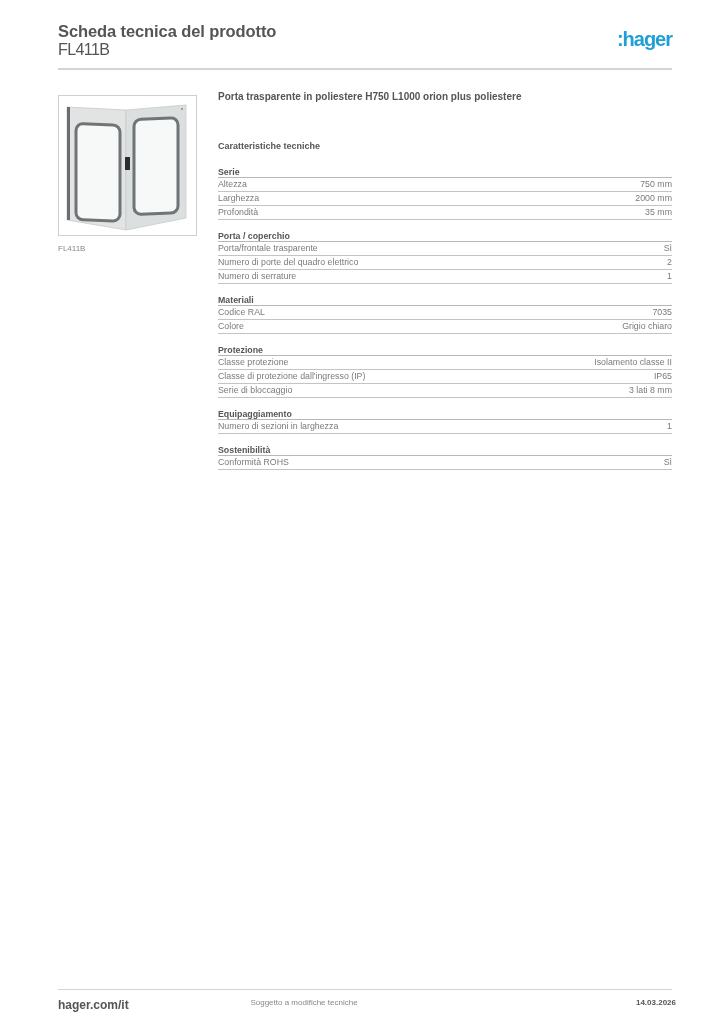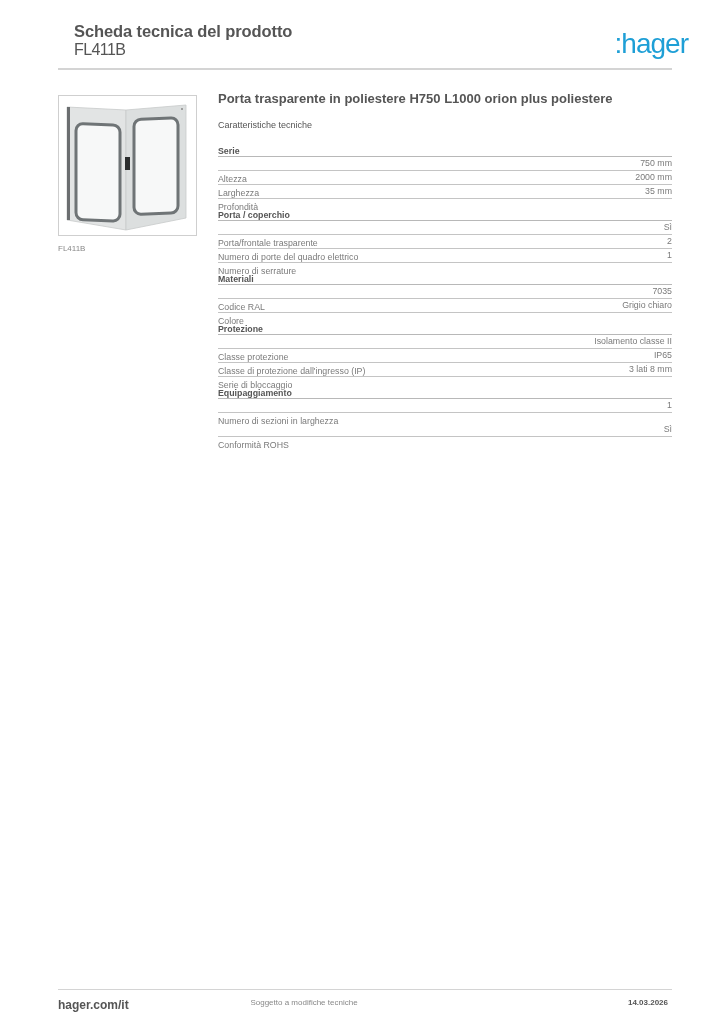--- a/index.html
+++ b/index.html
@@ -1,42 +1,42 @@
 <!DOCTYPE html>
 <html><head>
   <meta charset="utf-8">
   <style>
     * { margin: 0; padding: 0; box-sizing: border-box; }
     html, body { width: 724px; height: 1024px; background: #ffffff; }
     body { position: relative; font-family: "Liberation Sans", sans-serif; color: #555; overflow: hidden; }
 
-    .header { position: absolute; left: 58px; top: 20px; width: 614px; height: 50px; margin-left: 16px; }
+    .header { position: absolute; left: 58px; top: 20px; width: 614px; height: 50px; }
     .doc-title { position: absolute; left: 0; top: 2px; font-size: 16.5px; font-weight: bold; color: #555; letter-spacing: -0.1px; }
     .doc-code { position: absolute; left: 0; top: 21px; font-size: 16px; color: #555; letter-spacing: -0.6px; }
-    .logo { position: absolute; right: 0; top: 8px; font-size: 28px; font-weight: normal; color: #1e9fd6; letter-spacing: -1px; }
+    .logo { position: absolute; right: 0; top: 8px; font-size: 20px; font-weight: bold; color: #1e9fd6; letter-spacing: -1px; }
     .header-rule { position: absolute; left: 58px; top: 68px; width: 614px; height: 2px; background: #d4d4d4; }
 
     .product-image { position: absolute; left: 58px; top: 95px; width: 139px; height: 141px; border: 1px solid #cfcfcf; background: #fff; }
     .image-caption { position: absolute; left: 58px; top: 244px; font-size: 8px; color: #888; }
 
     .content { position: absolute; left: 218px; top: 91px; width: 454px; }
-    .product-desc { font-size: 13px; font-weight: bold; color: #555; height: 13px; }
-    .section-title { font-size: 9px; font-weight: normal; color: #555; margin-top: 16px; height: 13px; }
+    .product-desc { font-size: 10px; font-weight: bold; color: #555; height: 13px; }
+    .section-title { font-size: 9px; font-weight: bold; color: #555; margin-top: 37px; height: 13px; }
 
     .group { margin-top: 10px; }
     .group.first { margin-top: 12px; }
     .group-title { font-size: 8.8px; font-weight: bold; color: #555; height: 12px; line-height: 12px; border-bottom: 1px solid #b8b8b8; }
     .row { display: flex; justify-content: space-between; height: 14px; line-height: 13px; border-bottom: 1px solid #c4c4c4; font-size: 8.8px; color: #7a7a7a; }
-    .row .label { white-space: nowrap; margin-top: 16px; }
+    .row .label { white-space: nowrap; }
     .row .value { white-space: nowrap; text-align: right; }
 
     .footer-rule { position: absolute; left: 58px; top: 989px; width: 614px; height: 1px; background: #d4d4d4; }
     .footer-left { position: absolute; left: 58px; top: 998px; font-size: 12px; font-weight: bold; color: #555; }
     .footer-center { position: absolute; left: 0; width: 608px; text-align: center; top: 998px; font-size: 8px; color: #888; }
-    .footer-right { position: absolute; right: 56px; top: 998px; font-size: 8px; font-weight: bold; color: #555; }
+    .footer-right { position: absolute; right: 48px; top: 998px; font-size: 8px; font-weight: bold; color: #555; }
   </style>
 </head>
 <body>
 
 <div class="header">
   <div class="doc-title">Scheda tecnica del prodotto</div>
   <div class="doc-code">FL411B</div>
   <div class="logo">:hager</div>
 </div>
 <div class="header-rule"></div>
@@ -123,20 +123,21 @@
 
   <div class="group">
     <div class="group-title">Equipaggiamento</div>
     <div class="row">
         <span class="label">Numero di sezioni in larghezza</span>
         <span class="value">1</span>
       </div>
   </div>
 
   <div class="group">
+    <div class="group-title">Sostenibilità</div>
     <div class="row">
         <span class="label">Conformità ROHS</span>
         <span class="value">Sì</span>
       </div>
   </div>
 </div>
 
 <div class="footer-rule"></div>
 <div class="footer-left">hager.com/it</div>
 <div class="footer-center">Soggetto a modifiche tecniche</div>

